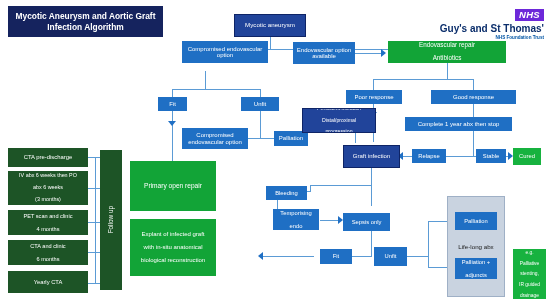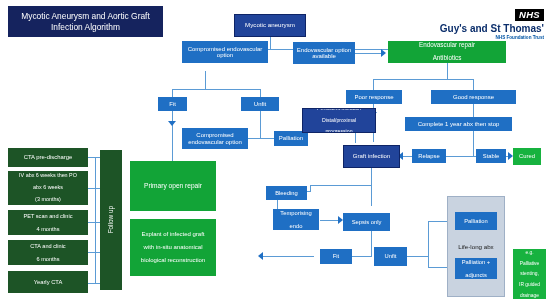--- a/index.html
+++ b/index.html
@@ -15,26 +15,26 @@
 
   .blue    {background:#1f6fc4;}
   .navy    {background:#21449a;border:1.6px solid #0e2466;}
   .green   {background:#12a437;}
   .dkgreen {background:#1d5426;}
   .brgreen {background:#17b23f;}
 
   
   .banner{position:absolute;left:8px;top:6px;width:155px;height:31px;
           background:#15235e;color:#fff;display:flex;align-items:center;
-          justify-content:center;text-align:center;font-weight:normal;
+          justify-content:center;text-align:center;font-weight:bold;
           font-size:8.4px;line-height:1.25;}
 
   
   .nhsblock{position:absolute;right:6px;top:4px;width:112px;text-align:right;}
-  .nhsbadge{display:inline-block;background:#000000;color:#fff;font-weight:bold;
+  .nhsbadge{display:inline-block;background:#6d28d9;color:#fff;font-weight:bold;
             font-style:italic;font-size:9.5px;letter-spacing:.3px;
             padding:1px 4px 1.5px 4px;line-height:1;}
   .nhsname{color:#0b2e6b;font-weight:bold;font-size:10px;margin-top:1px;
            line-height:1.1;}
   .nhssub{color:#0054a4;font-size:4.6px;font-weight:bold;line-height:1.1;
           margin-top:.5px;}
 
   
   .ln{position:absolute;background:#5b9bd5;}
   .lnh{height:1px;}

